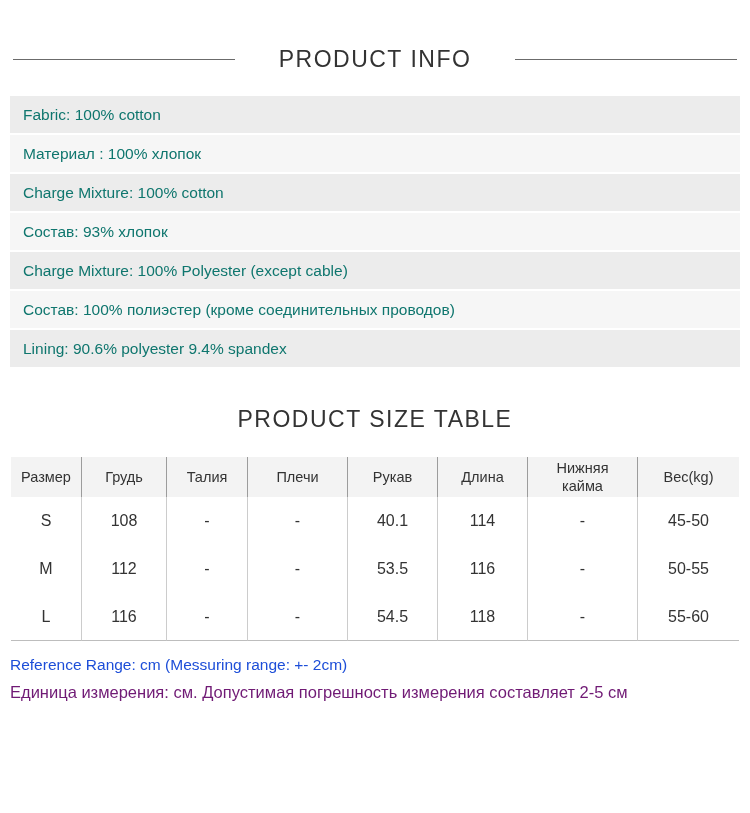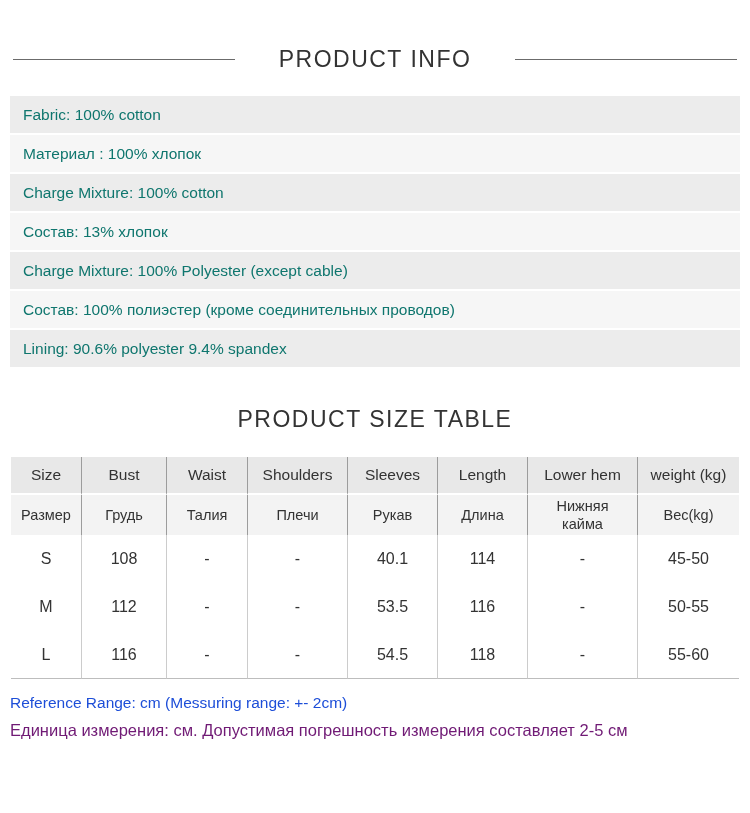--- a/index.html
+++ b/index.html
@@ -114,50 +114,40 @@
   <div class="title-row">
     <span class="rule"></span>
     <h1 class="page-title">PRODUCT INFO</h1>
     <span class="rule"></span>
   </div>
 
   <div class="info-list">
     <div class="info-row">Fabric: 100% cotton</div>
     <div class="info-row">Материал : 100% хлопок</div>
     <div class="info-row">Charge Mixture: 100% cotton</div>
-    <div class="info-row">Состав: 13% хлопок</div>
+    <div class="info-row">Состав: 93% хлопок</div>
     <div class="info-row">Charge Mixture: 100% Polyester (except cable)</div>
     <div class="info-row">Состав: 100% полиэстер (кроме соединительных проводов)</div>
     <div class="info-row">Lining: 90.6% polyester 9.4% spandex</div>
   </div>
 
   <h2 class="section-title">PRODUCT SIZE TABLE</h2>
 
   <table class="size-table">
     <colgroup>
       <col style="width:71px">
         <col style="width:85px">
         <col style="width:81px">
         <col style="width:100px">
       <col style="width:90px">
         <col style="width:90px">
         <col style="width:110px">
         <col style="width:101px">
     </colgroup>
     <thead>
-      <tr class="head-en">
-        <th>Size</th>
-        <th>Bust</th>
-        <th>Waist</th>
-        <th>Shoulders</th>
-        <th>Sleeves</th>
-        <th>Length</th>
-        <th>Lower hem</th>
-        <th>weight (kg)</th>
-      </tr>
       <tr class="head-ru">
         <th>Размер</th>
         <th>Грудь</th>
         <th>Талия</th>
         <th>Плечи</th>
         <th>Рукав</th>
         <th>Длина</th>
         <th><span class="narrow">Нижняя кайма</span></th>
         <th>Вес(kg)</th>
       </tr>

